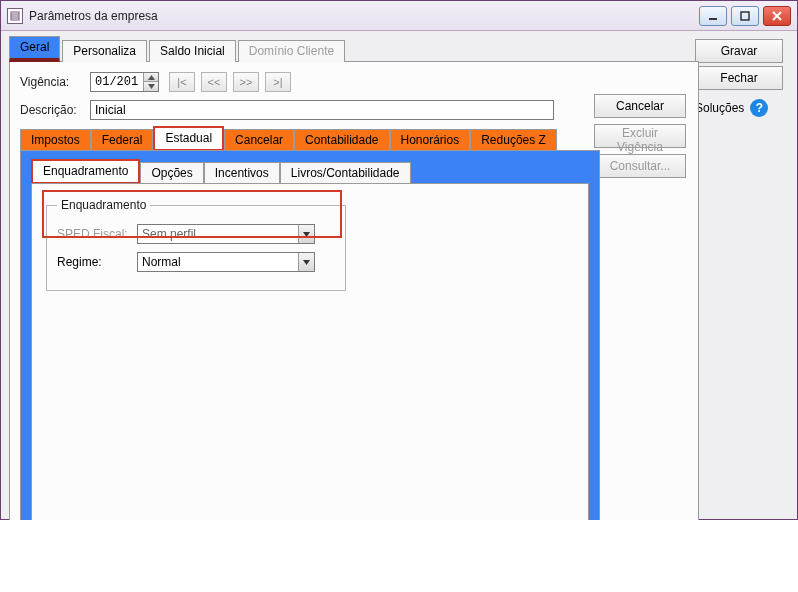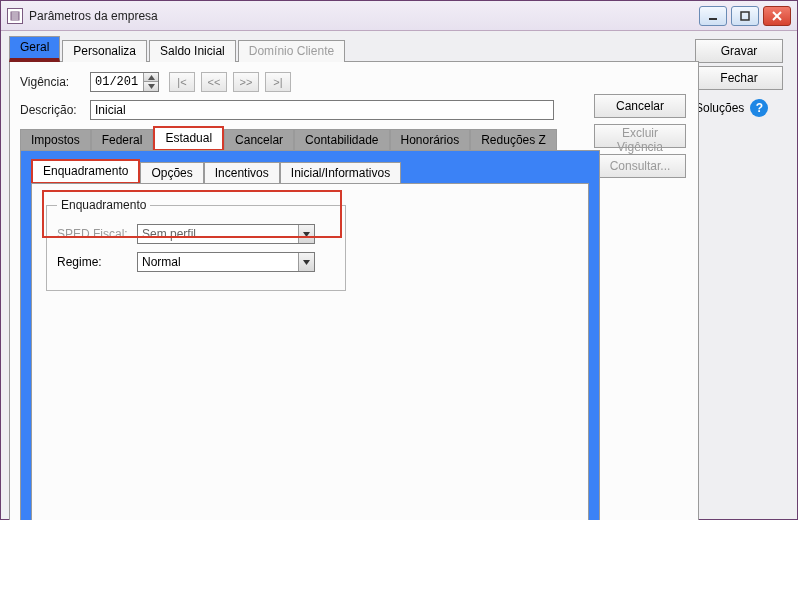--- a/index.html
+++ b/index.html
@@ -49,21 +49,21 @@
   
   .right-col { position:absolute; top:8px; right:14px; width:88px; display:flex; flex-direction:column; gap:3px; align-items:stretch; }
   .right-col button { height:24px; border:1px solid #9a9a9a; background:linear-gradient(#fbfbfb,#e6e6e6); }
   .right-col button[disabled]{ color:#9a9a9a; }
   .right-col .sol-row { display:flex; align-items:center; gap:6px; margin-top:6px; }
   .help-icon { width:18px; height:18px; border-radius:50%; background:#1e87e5; color:#fff; display:flex; align-items:center; justify-content:center; font-weight:bold; font-size:12px; }
 
   
   .inner-tabs-wrap { margin-top:2px; }
   .inner-tabstrip { display:flex; align-items:flex-end; height:22px; z-index:2; }
-  .inner-tab { border:1px solid #9a9a9a; border-bottom:none; background:#a3a3a3; padding:3px 10px 4px 10px; margin-right:0px; position:relative; top:1px; cursor:default; }
+  .inner-tab { border:1px solid #9a9a9a; border-bottom:none; background:#f97316; padding:3px 10px 4px 10px; margin-right:0px; position:relative; top:1px; cursor:default; }
   .inner-tab.active { background:#fff; }
   .hl-red { border:2px solid #d43a2a !important; }
   .inner-panel { border:1px solid #9a9a9a; background:#3b82f6; height:430px; padding:10px 10px; position:relative; }
 
   
   .third-tabstrip { display:flex; align-items:flex-end; height:22px; }
   .third-tab { border:1px solid #9a9a9a; border-bottom:none; background:#f7f7f7; padding:3px 10px 4px 10px; margin-right:0; position:relative; top:1px; }
   .third-tab.active { background:#fff; }
   .third-panel { border:1px solid #9a9a9a; background:#fcfcfc; height:382px; padding:14px 12px; }
 
@@ -186,21 +186,21 @@
               <div class="inner-tab">Contabilidade</div>
               <div class="inner-tab">Honorários</div>
               <div class="inner-tab">Reduções Z</div>
             </div>
             <div class="inner-panel">
 
               <div class="third-tabstrip">
                 <div class="third-tab active hl-red">Enquadramento</div>
                 <div class="third-tab">Opções</div>
                 <div class="third-tab">Incentivos</div>
-                <div class="third-tab">Inicial/Informativos</div>
+                <div class="third-tab">Livros/Contabilidade</div>
               </div>
               <div class="third-panel" style="position:relative;">
 
                 <fieldset class="group" style="width:300px; position:relative;">
                   <legend>Enquadramento</legend>
 
                   <div class="form-row disabled">
                     <div class="f-lbl">SPED Fiscal:</div>
                     <div class="combo disabled">
                       <span class="val">Sem perfil</span>

